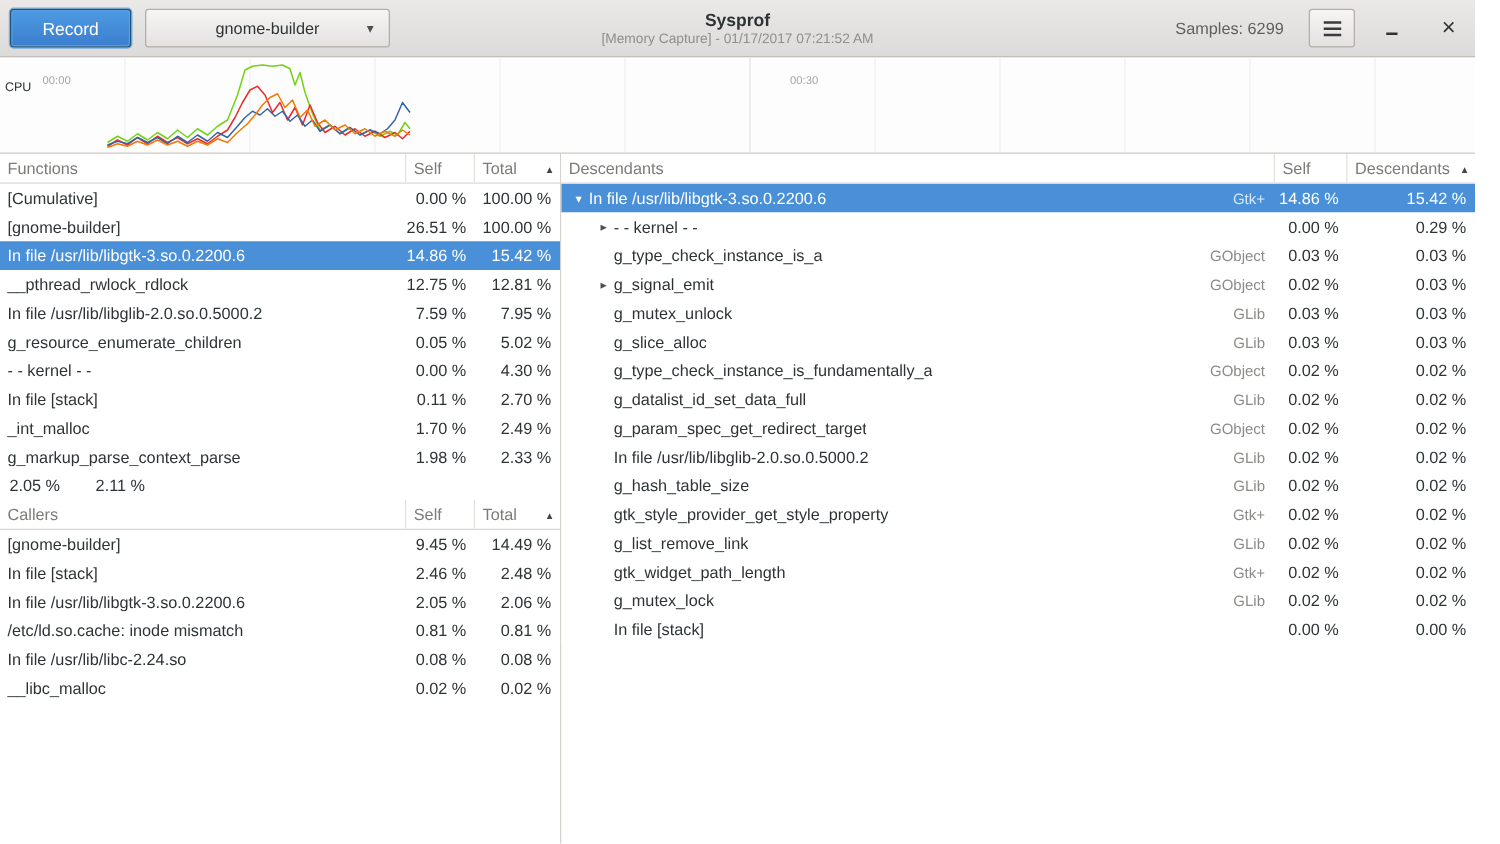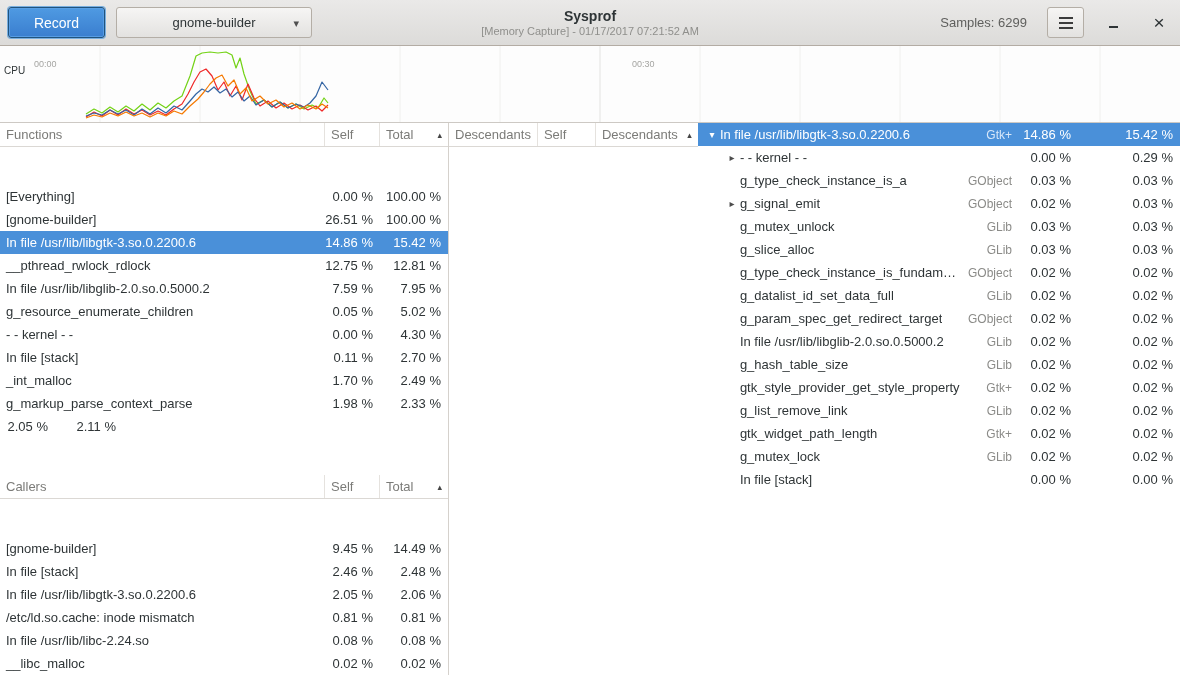--- a/index.html
+++ b/index.html
@@ -61,22 +61,22 @@
     border-bottom:1px solid #cdc9c4; overflow:hidden;
   }
   .cpu-area svg { position:absolute; left:0; top:0; }
   .cpu-label { position:absolute; left:4px; top:19px; font-size:10px; color:#2e3436; }
   .tick { position:absolute; font-size:9px; color:#a5a5a2; }
   .tick-left { left:2px; top:13px;margin-left:32px; }
   .tick-mid { left:632px; top:13px; }
 
   
   .main { flex:1; display:flex; min-height:0; background:#fff; }
-  .left-pane { flex:0 0 449px; width:449px; border-right:1px solid #d5d1cc; display:flex; flex-direction:column;justify-content:space-between; }
-  .right-pane { flex:1; display:flex; flex-direction:row; min-width:0; }
+  .left-pane { flex:0 0 449px; width:449px; border-right:1px solid #d5d1cc; display:flex; flex-direction:column; }
+  .right-pane { flex:1; display:flex; flex-direction:column; min-width:0; }
 
   .thead {
     flex:0 0 24px; height:24px; display:flex; align-items:stretch;
     background:#fff; border-bottom:1px solid #dbd8d4; color:#7b7b78; font-size:13px;
   }
   .th { display:flex; align-items:center; padding:0 6px; border-right:1px solid #e5e2de; }
   .th:last-child { border-right:none; }
   .th.grow { flex:1; min-width:0; }
   .th.w-self  { flex:0 0 55px; }
   .th.w-total { flex:0 0 68px; }
@@ -167,21 +167,21 @@
         <div class="th w-self">
           <span>Self</span>
         </div>
         <div class="th w-total">
           <span>Total</span>
           <span class="sort-arrow">▴</span>
         </div>
       </div>
       <div class="tbody functions" id="functions-rows">
           <div class="trow">
-            <span class="cell name">[Everything]</span>
+            <span class="cell name">[Cumulative]</span>
             <span class="cell num self">0.00 %</span>
             <span class="cell num total">100.00 %</span>
           </div>
           <div class="trow">
             <span class="cell name">[gnome-builder]</span>
             <span class="cell num self">26.51 %</span>
             <span class="cell num total">100.00 %</span>
           </div>
           <div class="trow selected">
             <span class="cell name">In file /usr/lib/libgtk-3.so.0.2200.6</span>

